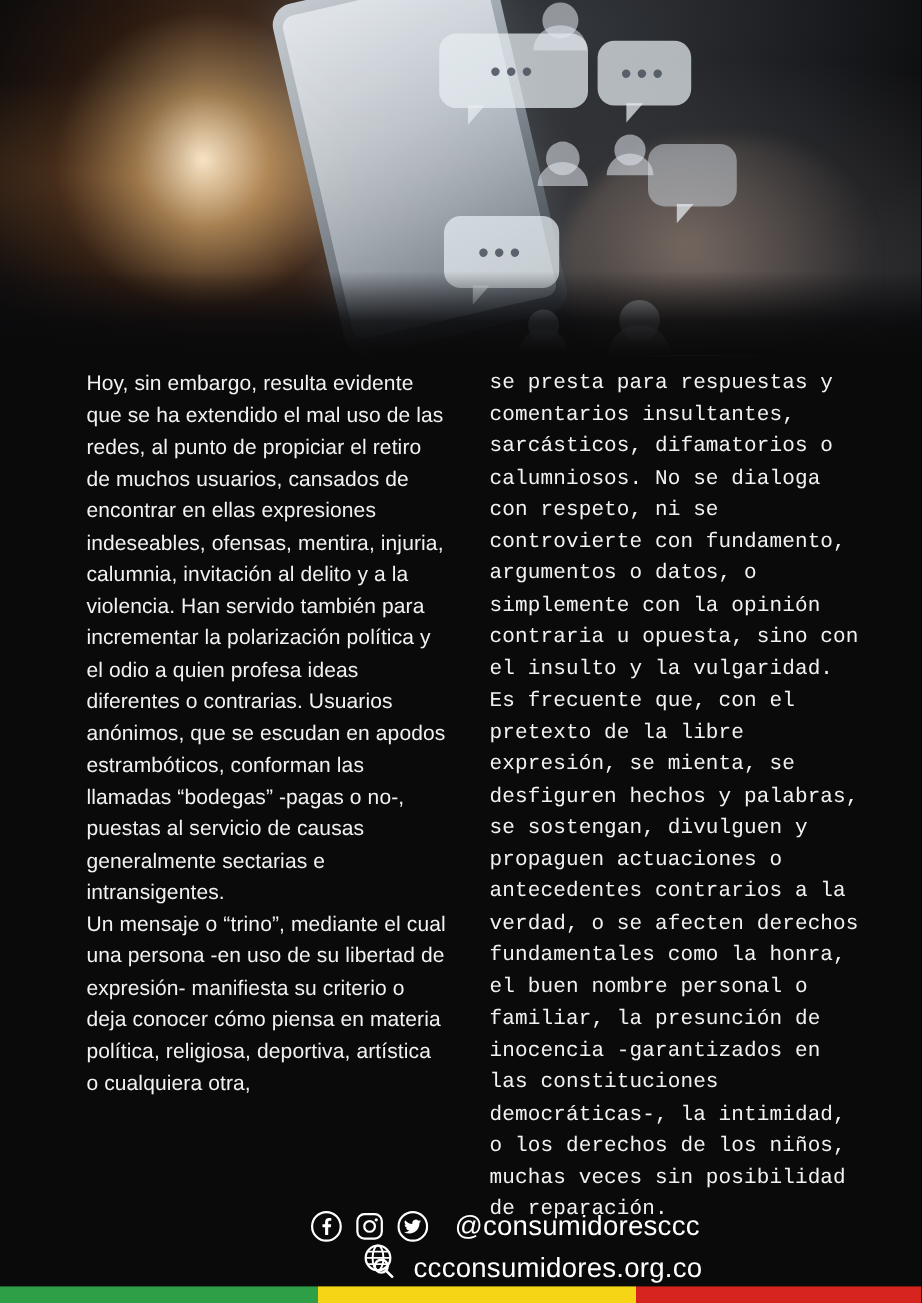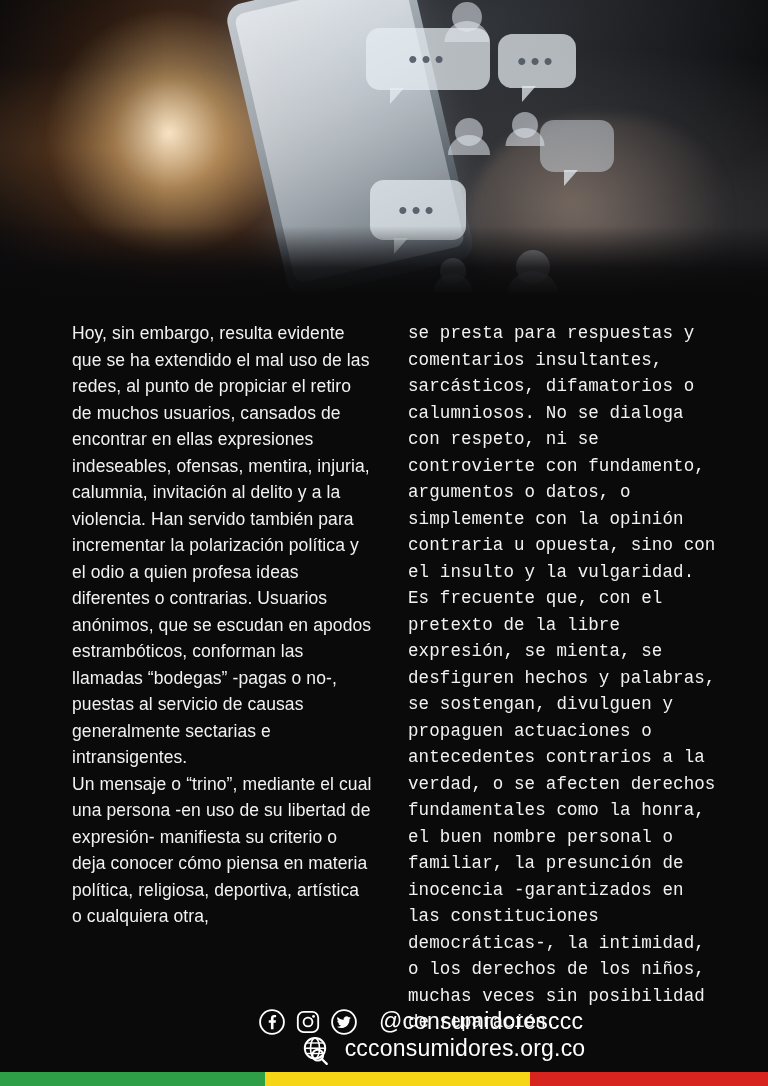--- a/index.html
+++ b/index.html
@@ -127,21 +127,21 @@
   .hero-left-mask {
     position: absolute;
     left: 0; top: 0;
     width: 220px; height: 100%;
     background: linear-gradient(to right, rgba(8,8,10,0.45), rgba(8,8,10,0) 75%);
   }
 
   
   .content {
     position: absolute;
-    top: 320px;
+    top: 306px;
     left: 0;
     width: 768px;
     display: flex;
     gap: 36px;
     padding: 0 56px 0 72px;
     box-sizing: border-box;
   }
   .col {
     flex: 1 1 0;
     min-width: 0;
@@ -176,21 +176,21 @@
   }
   .social svg { display: block; }
   .handle {
     color: #ffffff;
     font-size: 23px;
     margin-left: 12px;
     letter-spacing: 0.2px;
   }
   .website-group {
     display: flex;
-    align-items: flex-start;
+    align-items: flex-end;
     gap: 14px;
     margin-left: 44px;
   }
   .website {
     color: #ffffff;
     font-size: 23px;
     letter-spacing: 0.2px;
   }
 
   

